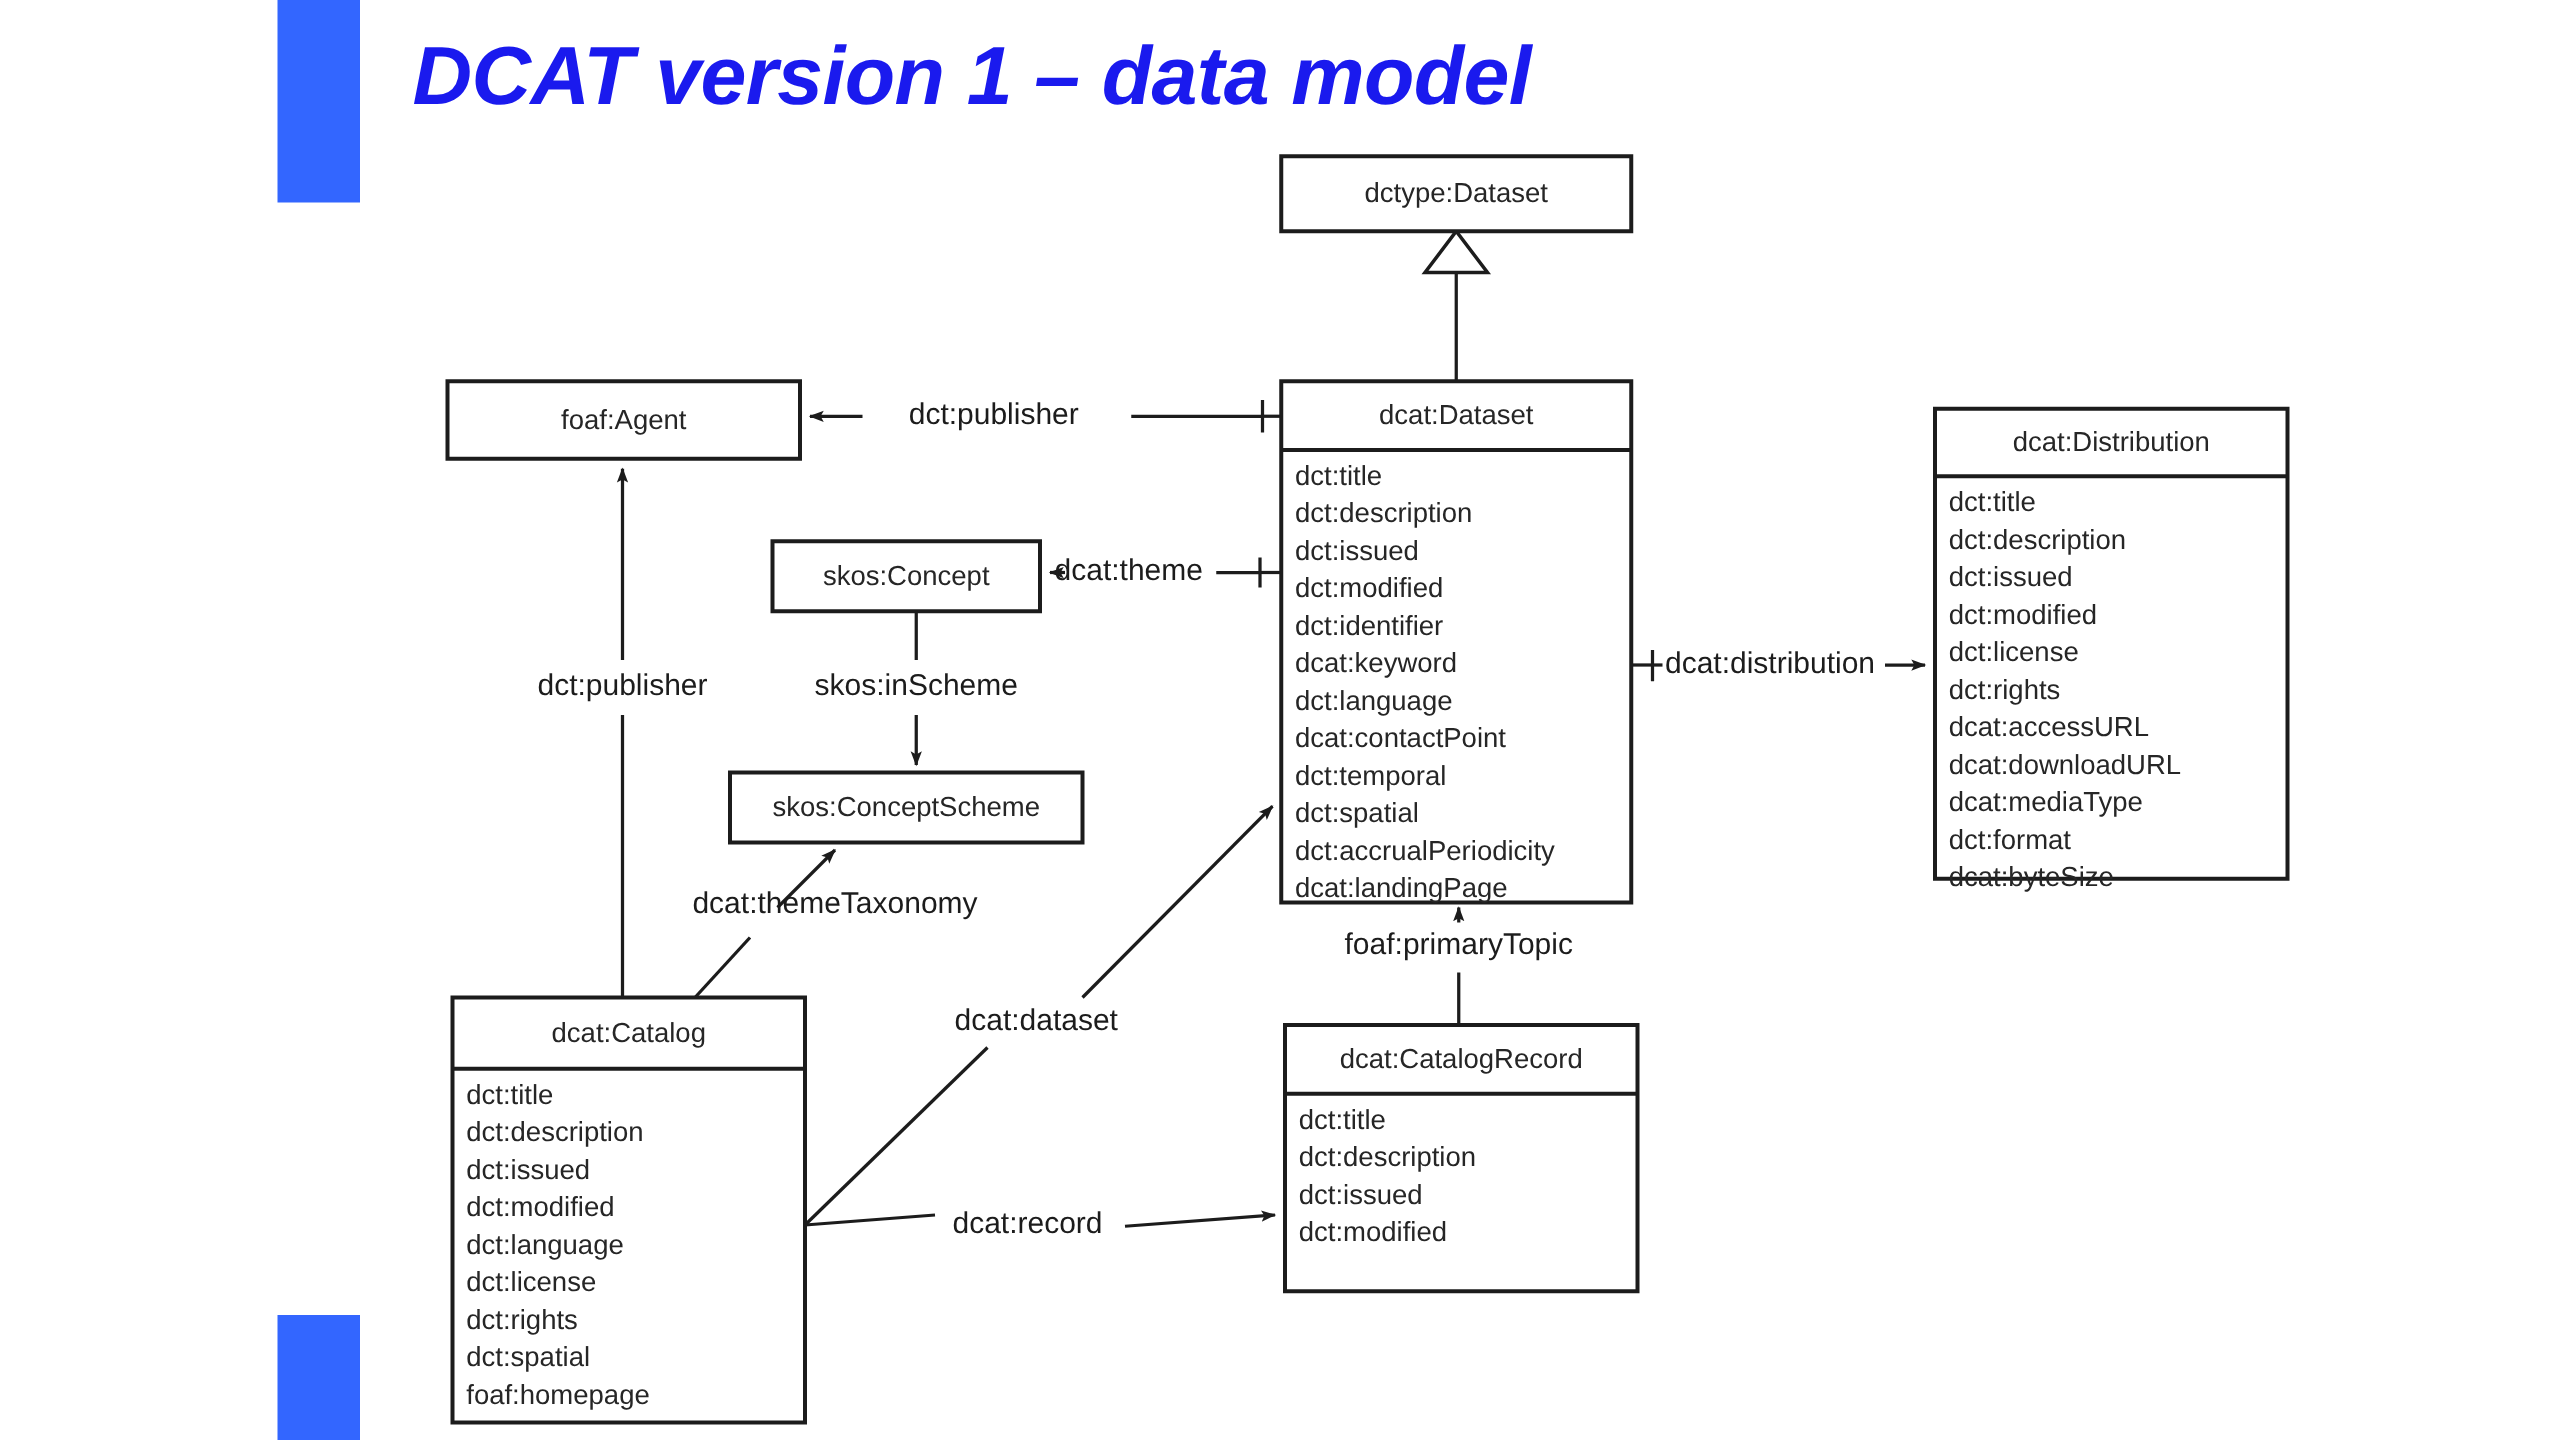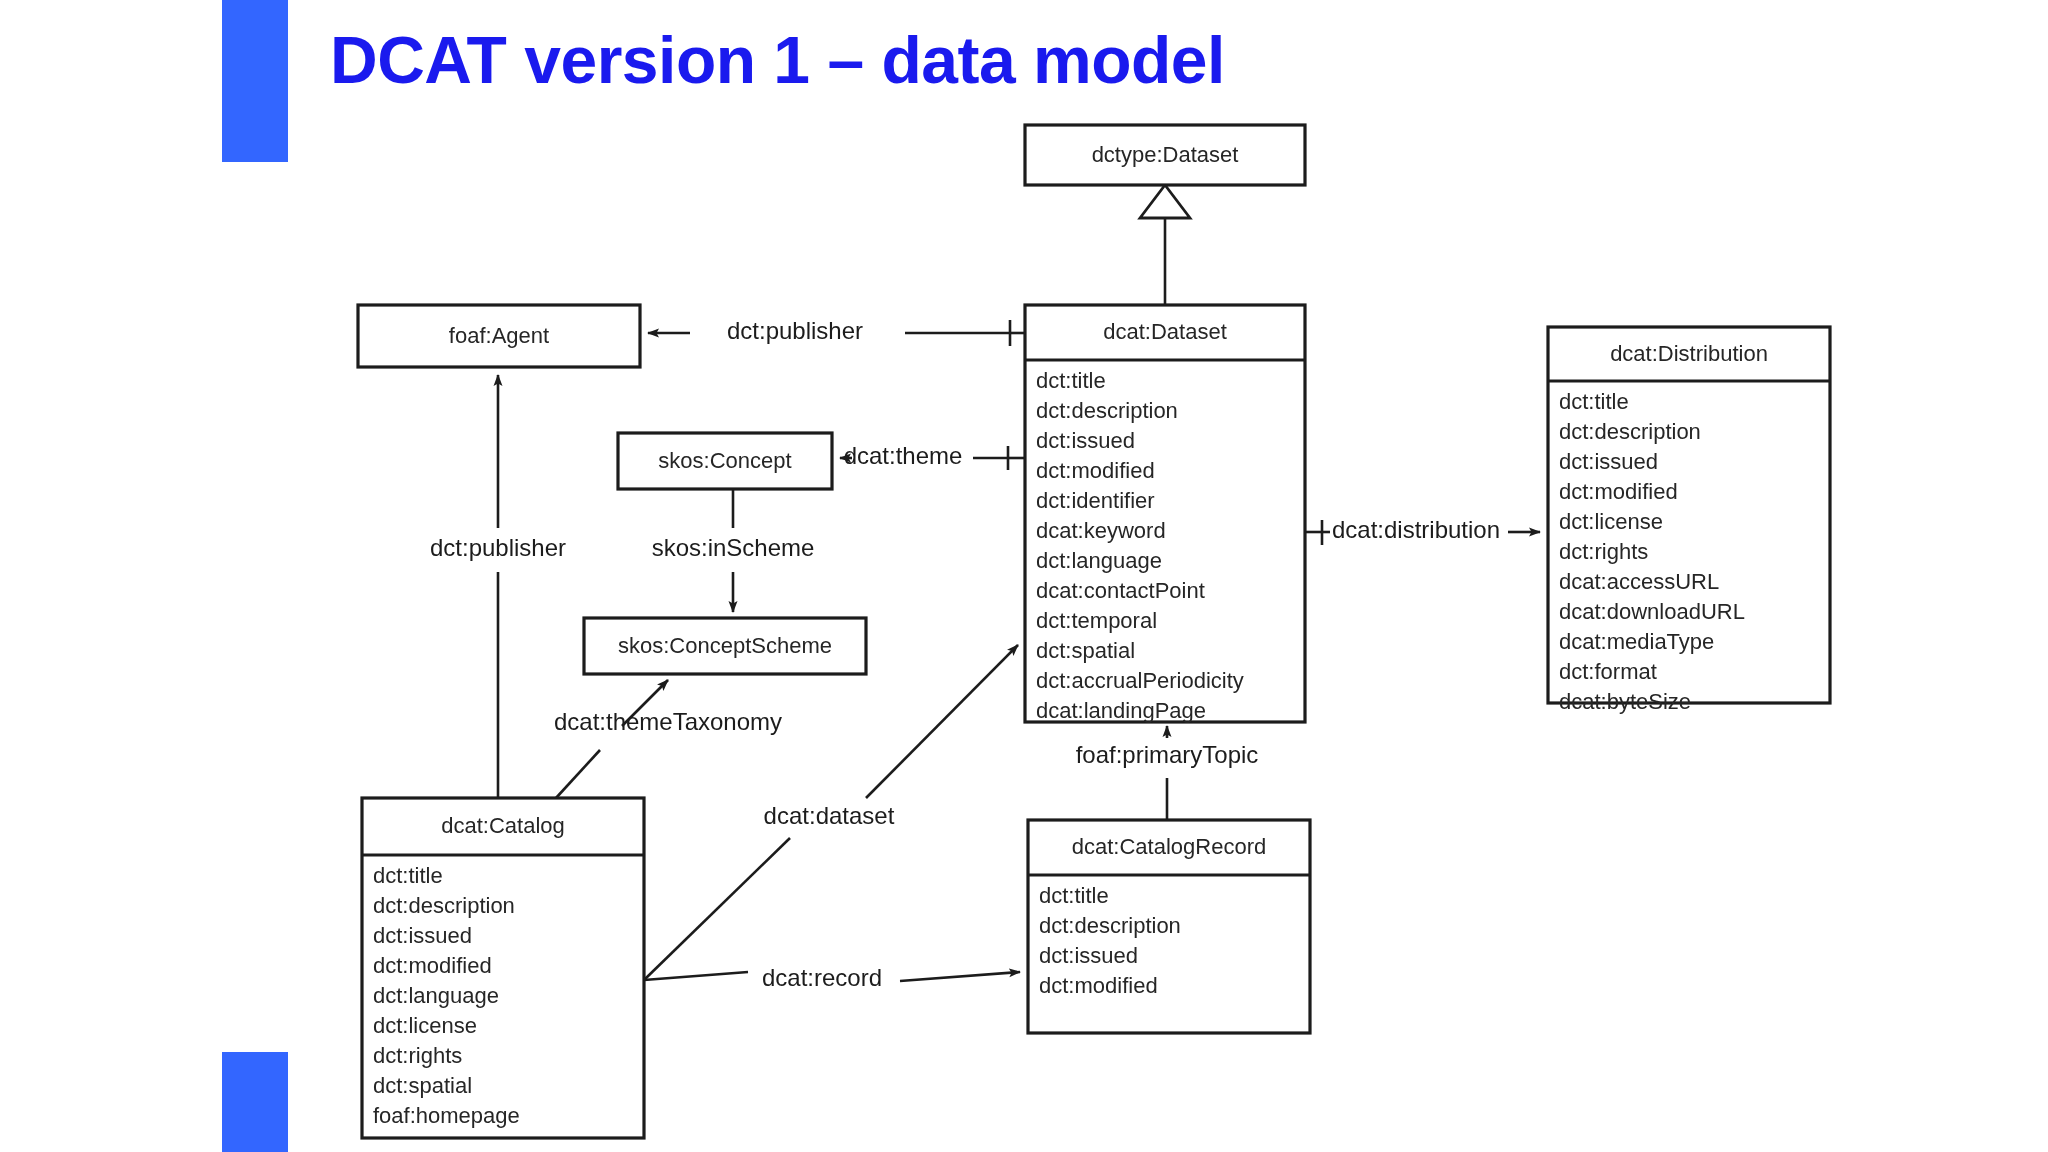--- a/index.html
+++ b/index.html
@@ -34,20 +34,21 @@
   #slide-title {
     position: absolute;
     left: 330px;
     top: 22px;
     font-size: 66px;
     font-weight: bold;
     color: #1a1aee;
     letter-spacing: -0.5px;
     white-space: nowrap;
     font-family: "Liberation Sans", sans-serif;
+    font-style: italic;
   }
   #diagram {
     position: absolute;
     left: 0;
     top: 0;
     width: 2048px;
     height: 1152px;
   }
   .uml-box-rect {
     fill: #ffffff;

